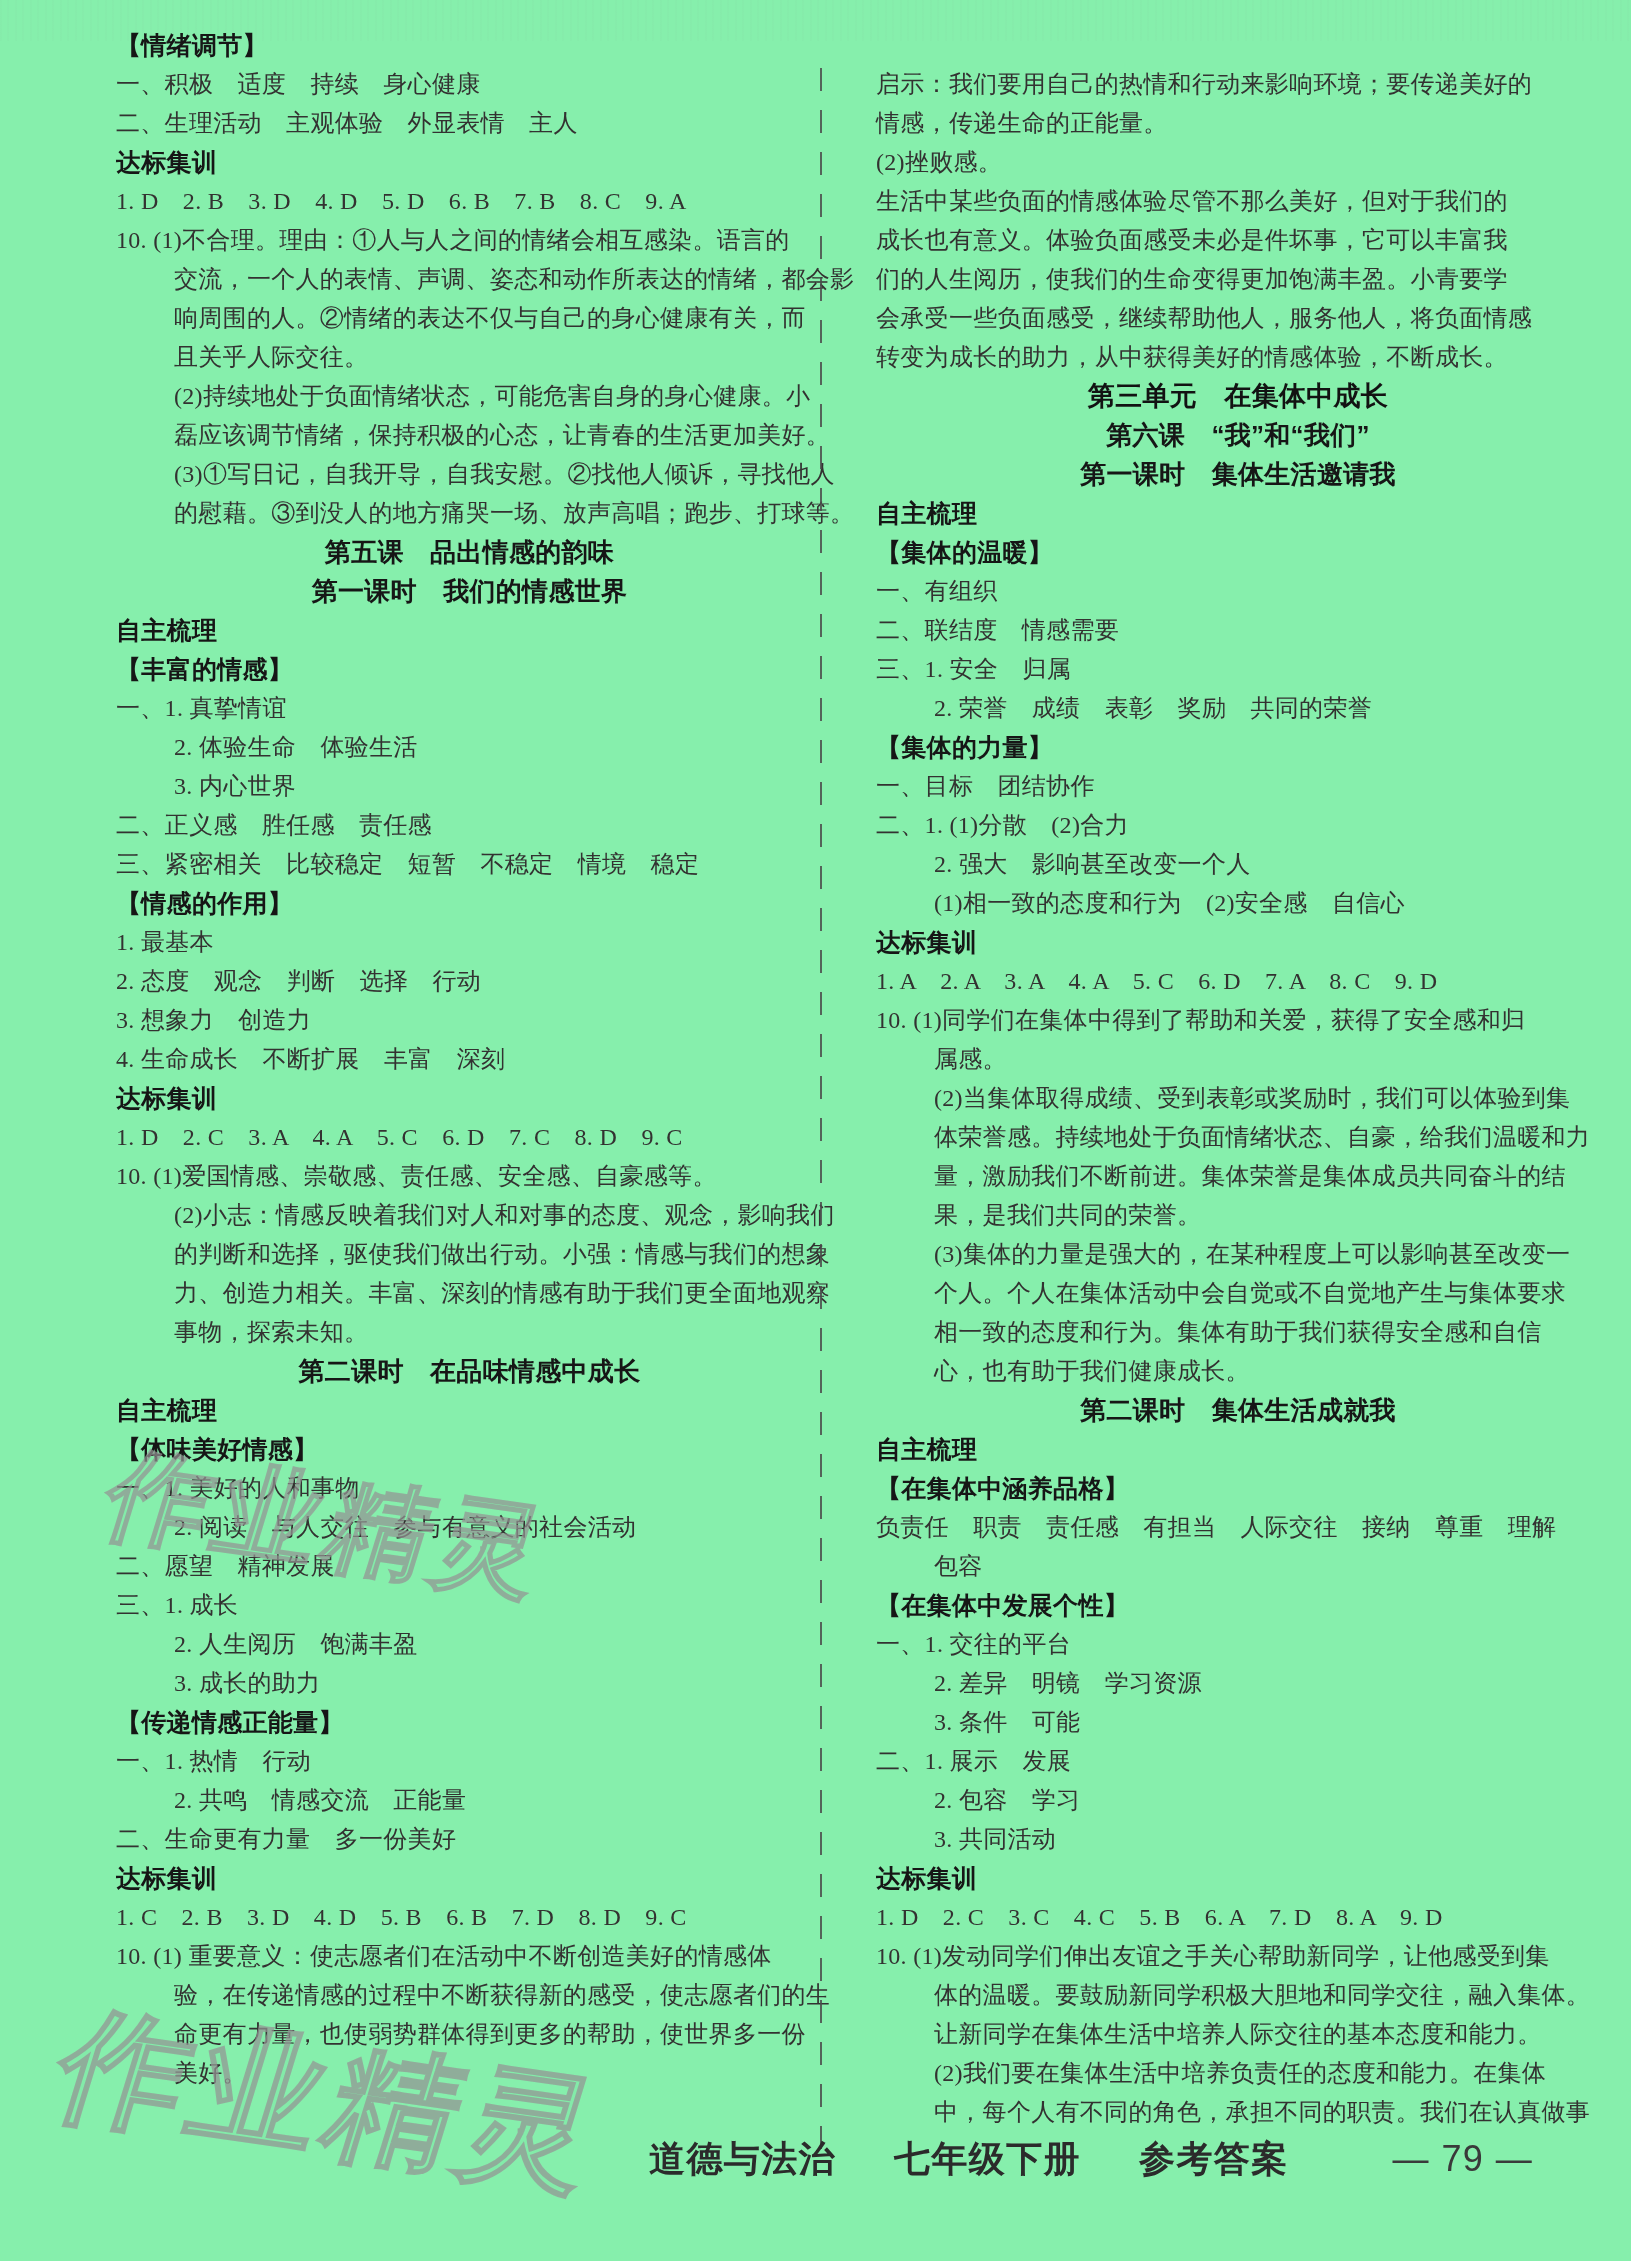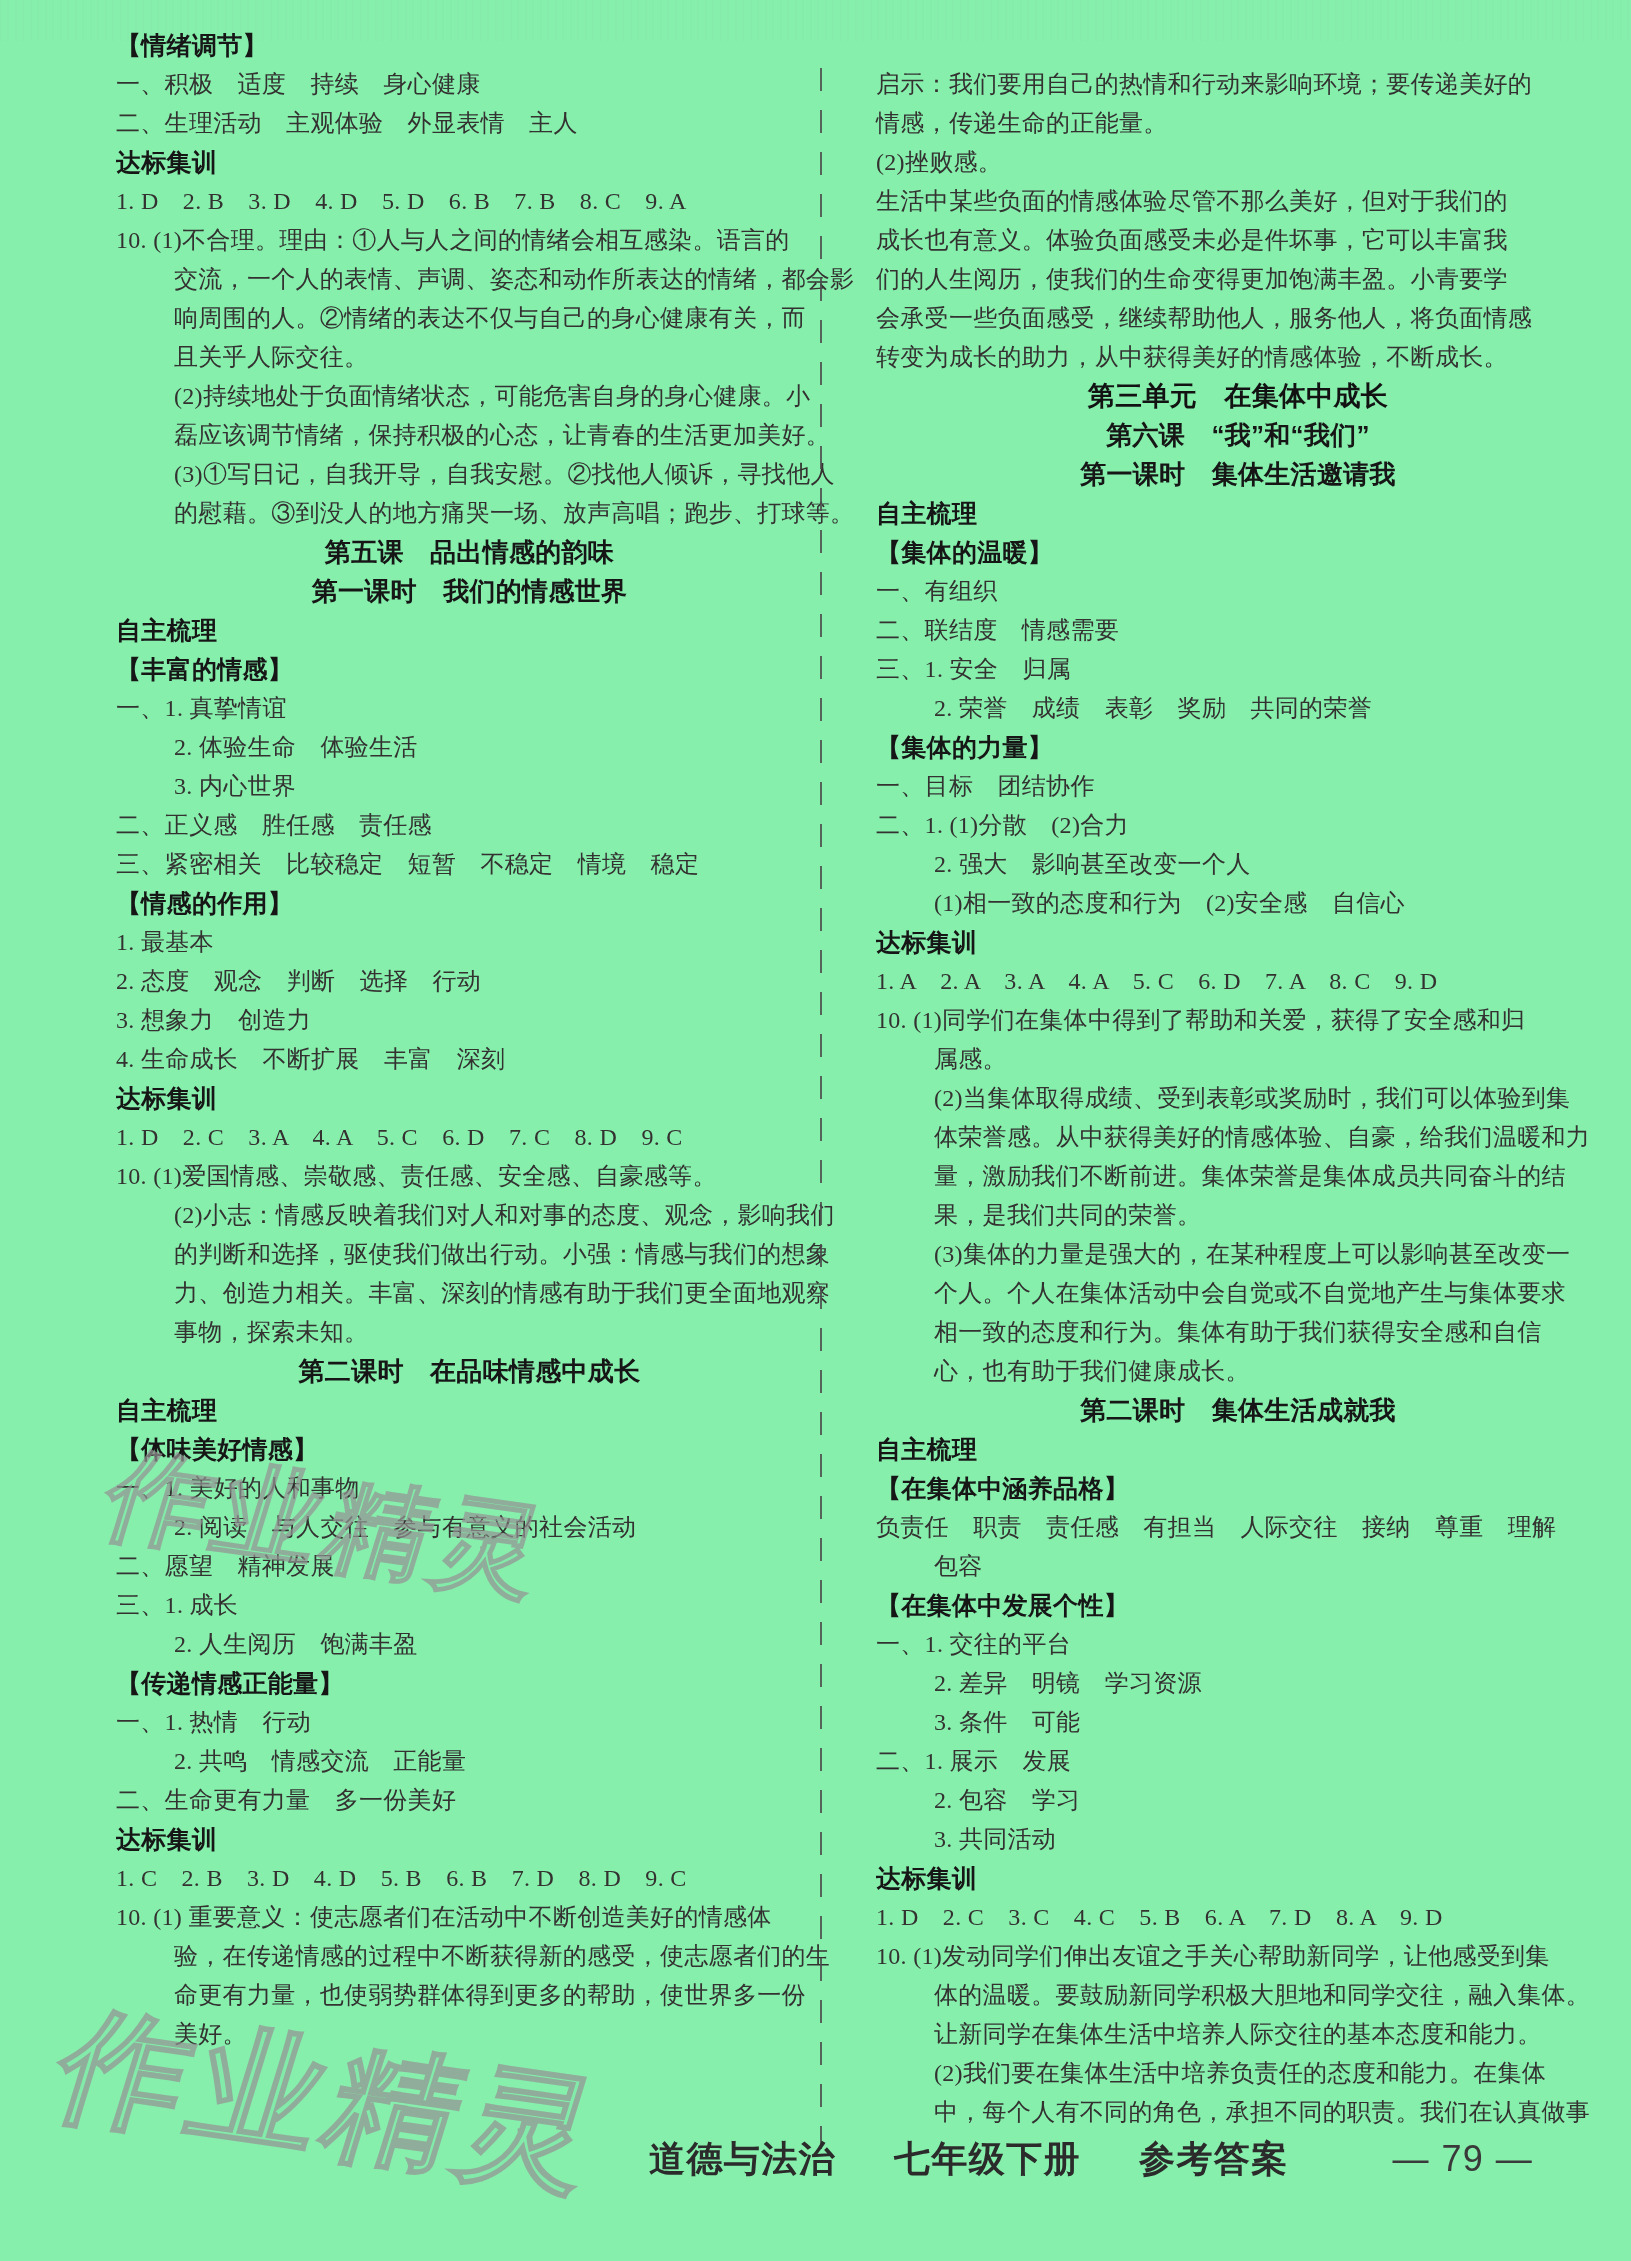--- a/index.html
+++ b/index.html
@@ -116,20 +116,21 @@
       <div class="ln ind-line">力、创造力相关。丰富、深刻的情感有助于我们更全面地观察</div>
       <div class="ln ind-line">事物，探索未知。</div>
       <div class="ln hd-center">第二课时　在品味情感中成长</div>
       <div class="ln hd-side">自主梳理</div>
       <div class="ln hd-bracket">【体味美好情感】</div>
       <div class="ln body-line">一、1. 美好的人和事物</div>
       <div class="ln ind-line">2. 阅读　与人交往　参与有意义的社会活动</div>
       <div class="ln body-line">二、愿望　精神发展</div>
       <div class="ln body-line">三、1. 成长</div>
       <div class="ln ind-line">2. 人生阅历　饱满丰盈</div>
+      <div class="ln ind-line">3. 成长的助力</div>
       <div class="ln hd-bracket">【传递情感正能量】</div>
       <div class="ln body-line">一、1. 热情　行动</div>
       <div class="ln ind-line">2. 共鸣　情感交流　正能量</div>
       <div class="ln body-line">二、生命更有力量　多一份美好</div>
       <div class="ln hd-side">达标集训</div>
       <div class="ln body-line">1. C　2. B　3. D　4. D　5. B　6. B　7. D　8. D　9. C</div>
       <div class="ln body-line">10. (1) 重要意义：使志愿者们在活动中不断创造美好的情感体</div>
       <div class="ln ind-line">验，在传递情感的过程中不断获得新的感受，使志愿者们的生</div>
       <div class="ln ind-line">命更有力量，也使弱势群体得到更多的帮助，使世界多一份</div>
       <div class="ln ind-line">美好。</div>
@@ -158,21 +159,21 @@
       <div class="ln hd-bracket">【集体的力量】</div>
       <div class="ln body-line">一、目标　团结协作</div>
       <div class="ln body-line">二、1. (1)分散　(2)合力</div>
       <div class="ln ind-line">2. 强大　影响甚至改变一个人</div>
       <div class="ln ind-line">(1)相一致的态度和行为　(2)安全感　自信心</div>
       <div class="ln hd-side">达标集训</div>
       <div class="ln body-line">1. A　2. A　3. A　4. A　5. C　6. D　7. A　8. C　9. D</div>
       <div class="ln body-line">10. (1)同学们在集体中得到了帮助和关爱，获得了安全感和归</div>
       <div class="ln ind-line">属感。</div>
       <div class="ln ind-line">(2)当集体取得成绩、受到表彰或奖励时，我们可以体验到集</div>
-      <div class="ln ind-line">体荣誉感。从中获得美好的情感体验、自豪，给我们温暖和力</div>
+      <div class="ln ind-line">体荣誉感。持续地处于负面情绪状态、自豪，给我们温暖和力</div>
       <div class="ln ind-line">量，激励我们不断前进。集体荣誉是集体成员共同奋斗的结</div>
       <div class="ln ind-line">果，是我们共同的荣誉。</div>
       <div class="ln ind-line">(3)集体的力量是强大的，在某种程度上可以影响甚至改变一</div>
       <div class="ln ind-line">个人。个人在集体活动中会自觉或不自觉地产生与集体要求</div>
       <div class="ln ind-line">相一致的态度和行为。集体有助于我们获得安全感和自信</div>
       <div class="ln ind-line">心，也有助于我们健康成长。</div>
       <div class="ln hd-center">第二课时　集体生活成就我</div>
       <div class="ln hd-side">自主梳理</div>
       <div class="ln hd-bracket">【在集体中涵养品格】</div>
       <div class="ln body-line">负责任　职责　责任感　有担当　人际交往　接纳　尊重　理解</div>

